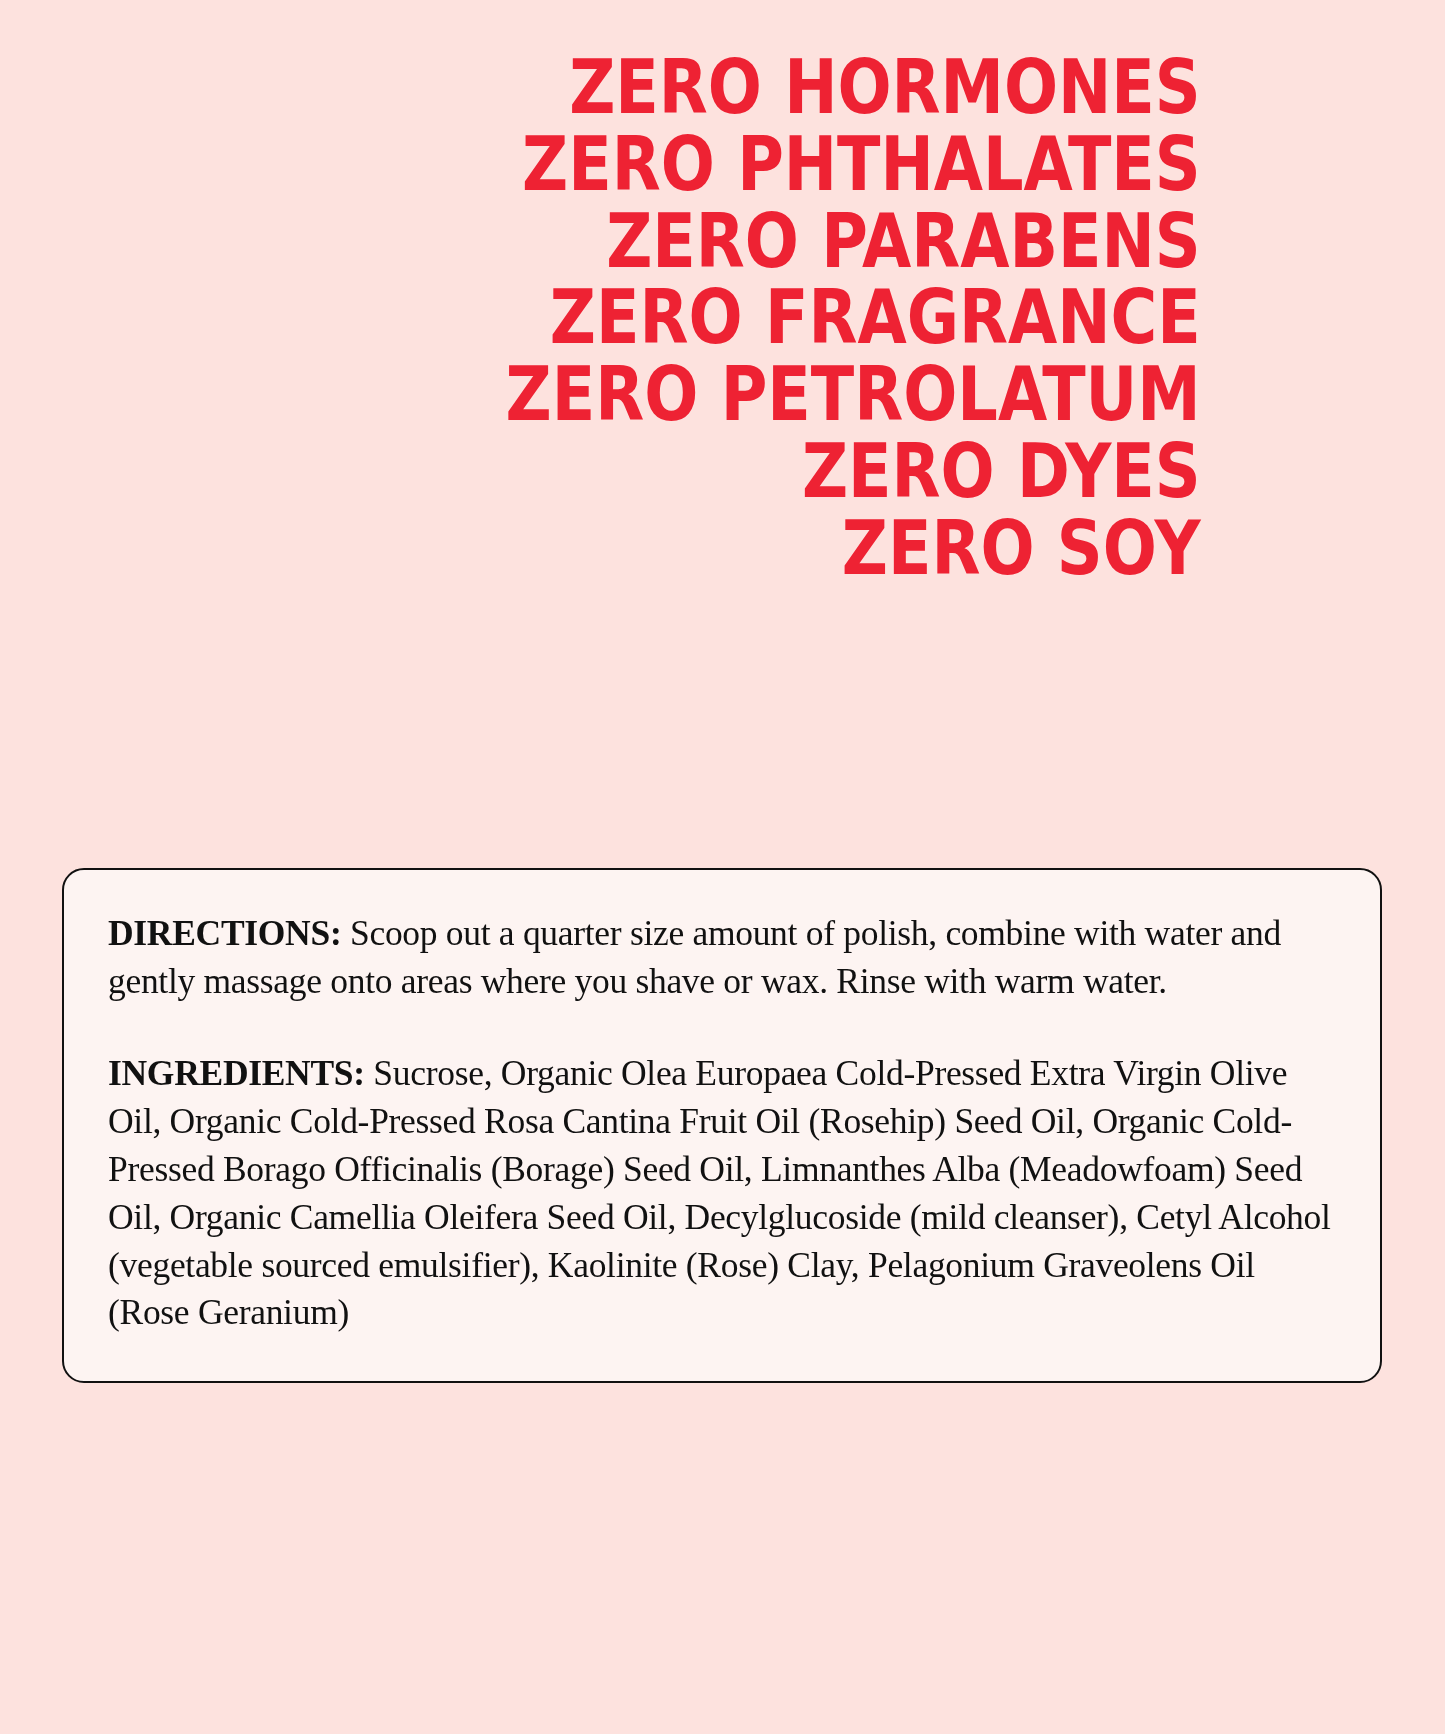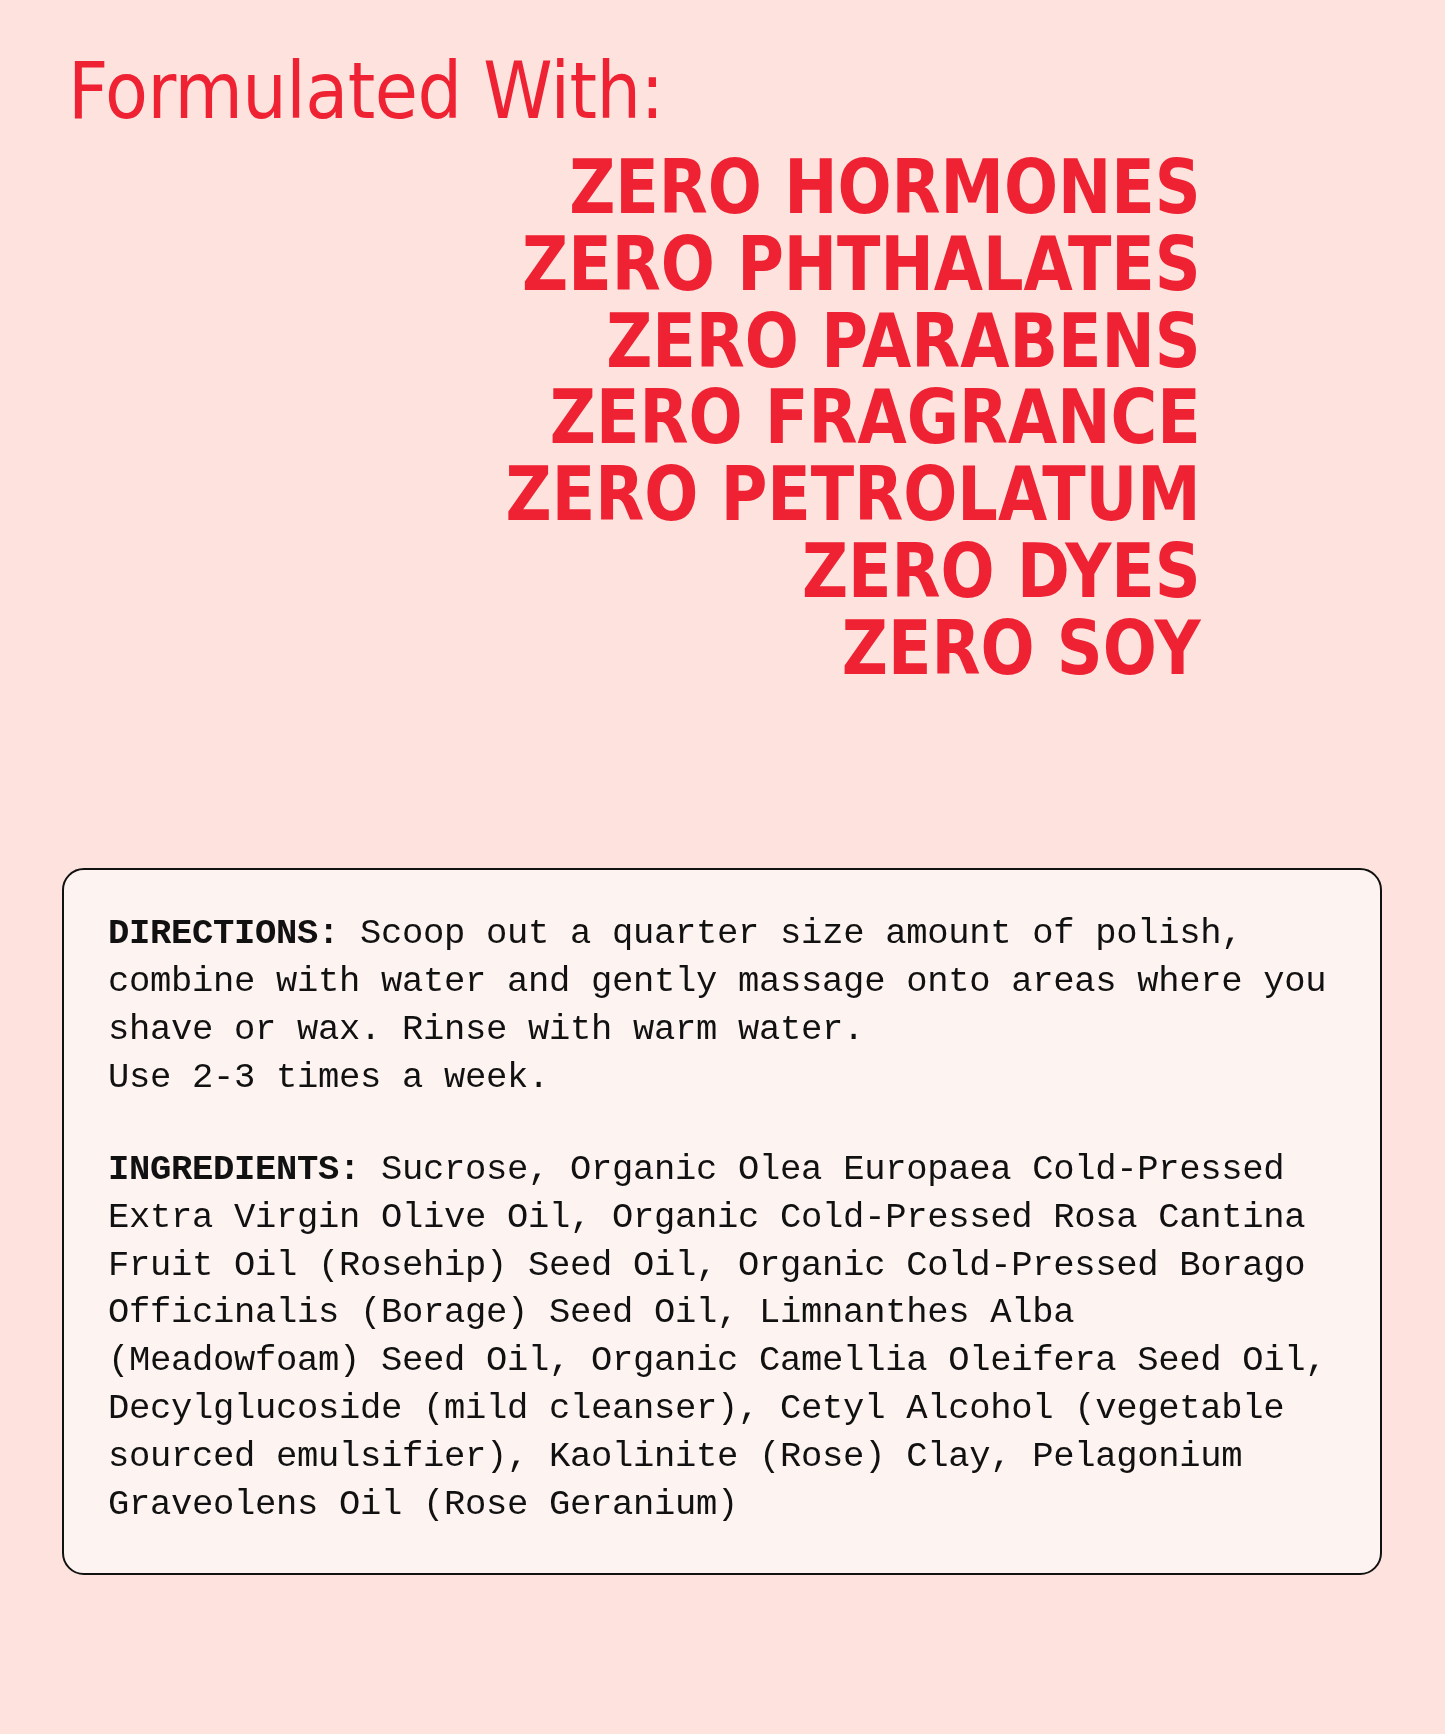--- a/index.html
+++ b/index.html
@@ -67,42 +67,41 @@
     border: 2px solid #111111;
     border-radius: 22px;
     background: #fdf4f2;
     padding: 40px 44px 44px 44px;
   }
 
   .block {
     color: #111111;
     font-size: 35.5px;
     line-height: 1.35;
-    font-family: Liberation Mono, monospace;
+    font-family: Liberation Serif, serif;
     letter-spacing: -0.3px;
   }
 
   .block + .block {
     margin-top: 44px;
   }
 
   .block .lead {
     font-weight: bold;
   }
 
   .block p {
     margin: 0;
   }
 </style>
 </head>
 <body>
 
 <div class="page">
 
-  <h1 class="headline">Formulated With:</h1>
 
   <ul class="zero-list">
     <li class="zero-item">
       <span class="zero-word">ZERO</span><span>HORMONES</span>
     </li>
     <li class="zero-item">
       <span class="zero-word">ZERO</span><span>PHTHALATES</span>
     </li>
     <li class="zero-item">
       <span class="zero-word">ZERO</span><span>PARABENS</span>
@@ -118,21 +117,20 @@
     </li>
     <li class="zero-item">
       <span class="zero-word">ZERO</span><span>SOY</span>
     </li>
   </ul>
 
   <div class="info-card">
 
     <div class="block">
       <p><span class="lead">DIRECTIONS:</span><span> Scoop out a quarter size amount of polish, combine with water and gently massage onto areas where you shave or wax. Rinse with warm water.</span></p>
-      <p>Use 2-3 times a week.</p>
     </div>
 
     <div class="block">
       <p><span class="lead">INGREDIENTS:</span><span> Sucrose, Organic Olea Europaea Cold-Pressed Extra Virgin Olive Oil, Organic Cold-Pressed Rosa Cantina Fruit Oil (Rosehip) Seed Oil, Organic Cold-Pressed Borago Officinalis (Borage) Seed Oil, Limnanthes Alba (Meadowfoam) Seed Oil, Organic Camellia Oleifera Seed Oil, Decylglucoside (mild cleanser), Cetyl Alcohol (vegetable sourced emulsifier), Kaolinite (Rose) Clay, Pelagonium Graveolens Oil (Rose Geranium)</span></p>
     </div>
 
   </div>
 
 </div>
 

